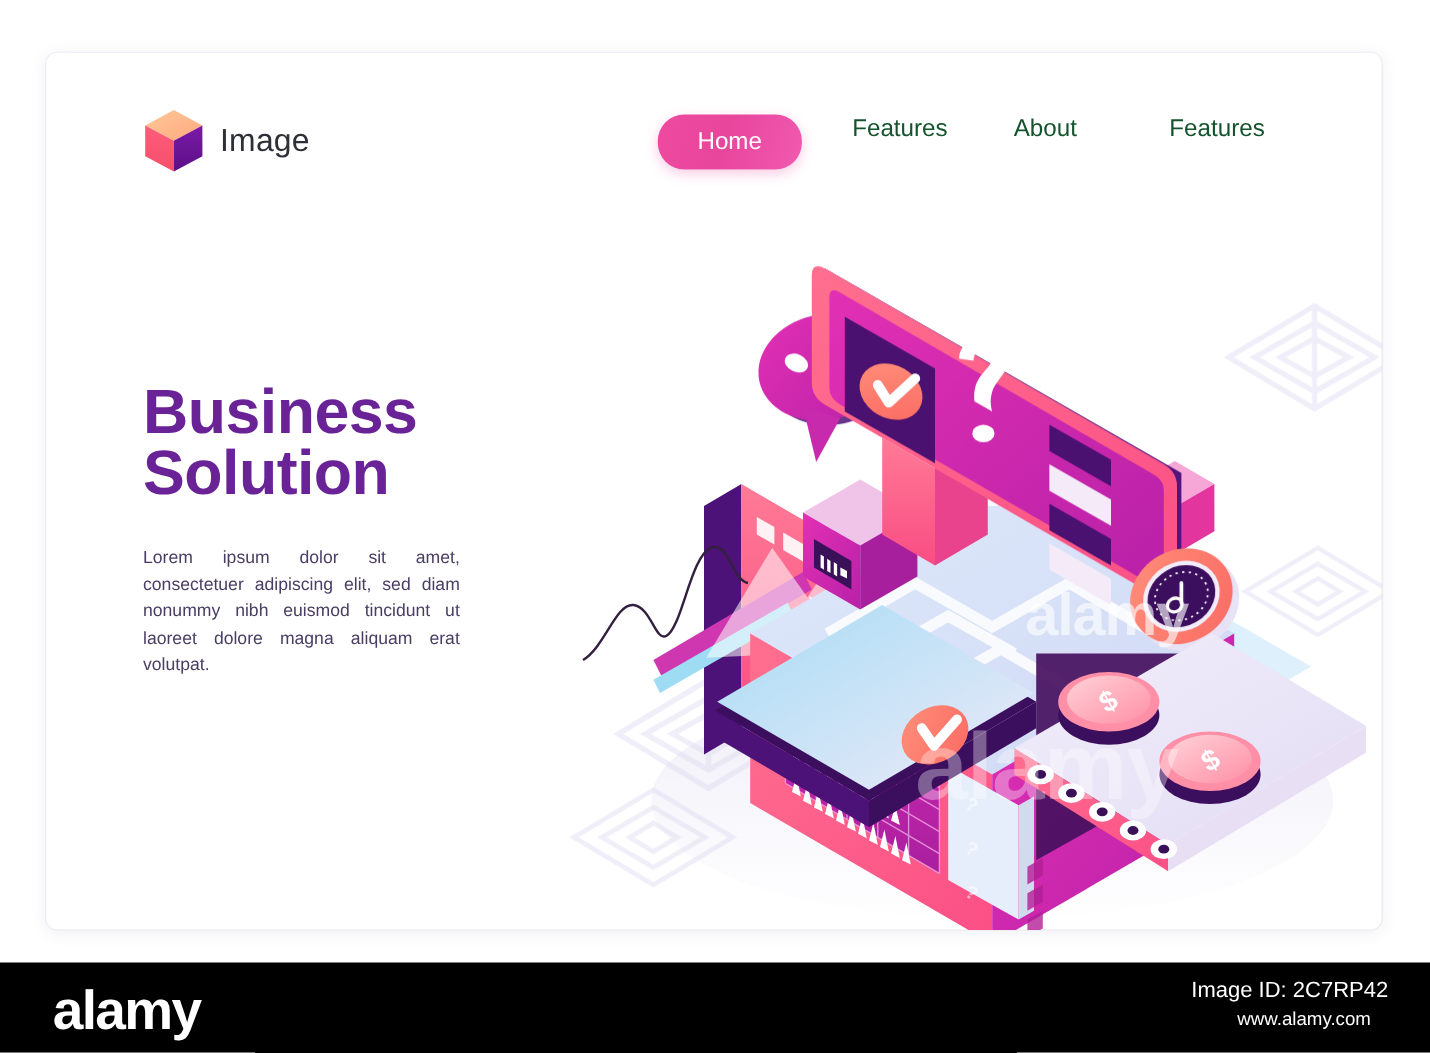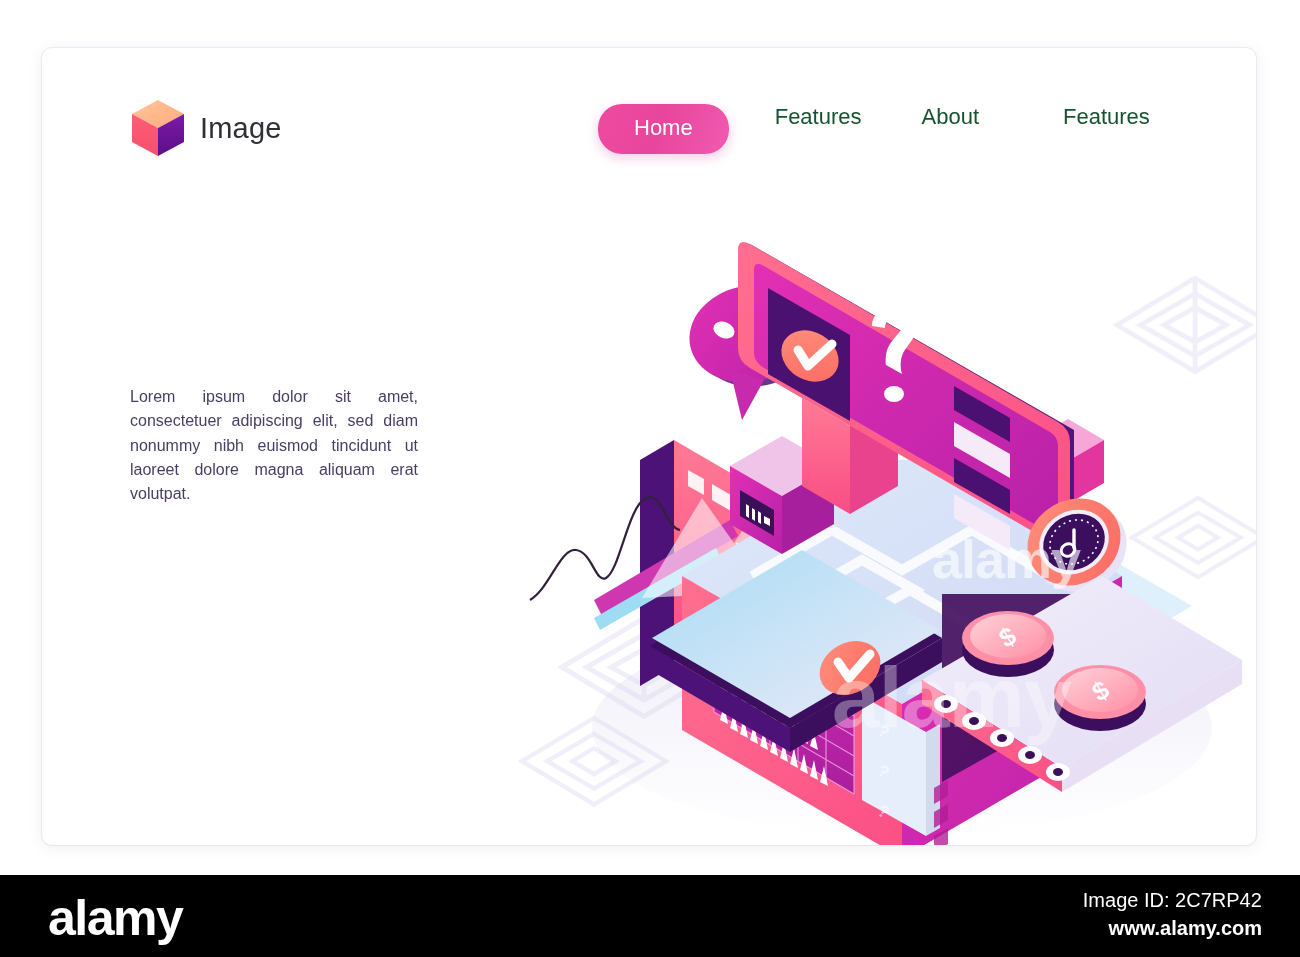--- a/index.html
+++ b/index.html
@@ -123,21 +123,21 @@
     position:absolute; left:48px; top:14px;
     color:#ffffff; font-size:50px; font-weight:bold;
     letter-spacing:-1.5px;
     font-family:"Liberation Sans", sans-serif;
   }
   #footer-right{
     position:absolute; right:38px; top:14px;
     text-align:center; color:#ffffff;
   }
   #image-id{ font-size:20px; font-weight:normal; }
-  #site-url{ font-size:20px; font-weight:bold; margin-top:5px;margin-left:26px; }
+  #site-url{ font-size:17px; font-weight:normal; margin-top:5px;margin-left:26px; }
 </style>
 </head>
 <body>
 
 <div id="page-card">
 
   <div id="site-header">
 
     <div id="brand">
       <span class="cube">
@@ -166,20 +166,24 @@
 
     <nav id="main-nav">
       <span class="nav-item pill nav-gap-1">Home</span>
       <span class="nav-item nav-gap-2">Features</span>
       <span class="nav-item nav-gap-3">About</span>
       <span class="nav-item">Features</span>
     </nav>
   </div>
 
   <div id="hero-copy">
+    <h1 id="hero-title">
+      <span>Business</span>
+      <span class="l2">Solution</span>
+    </h1>
     <p id="hero-text">Lorem ipsum dolor sit amet, consectetuer adipiscing elit, sed diam nonummy nibh euismod tincidunt ut laoreet dolore magna aliquam erat volutpat.</p>
   </div>
 
   <div id="hero-illustration">
     <svg width="760" height="650" viewBox="0 0 760 650">
       <defs>
         <linearGradient id="gPink" x1="0" y1="0" x2="1" y2="1">
           <stop offset="0%" stop-color="#ff6f8f"></stop>
             <stop offset="100%" stop-color="#fb4f86"></stop>
         </linearGradient>

